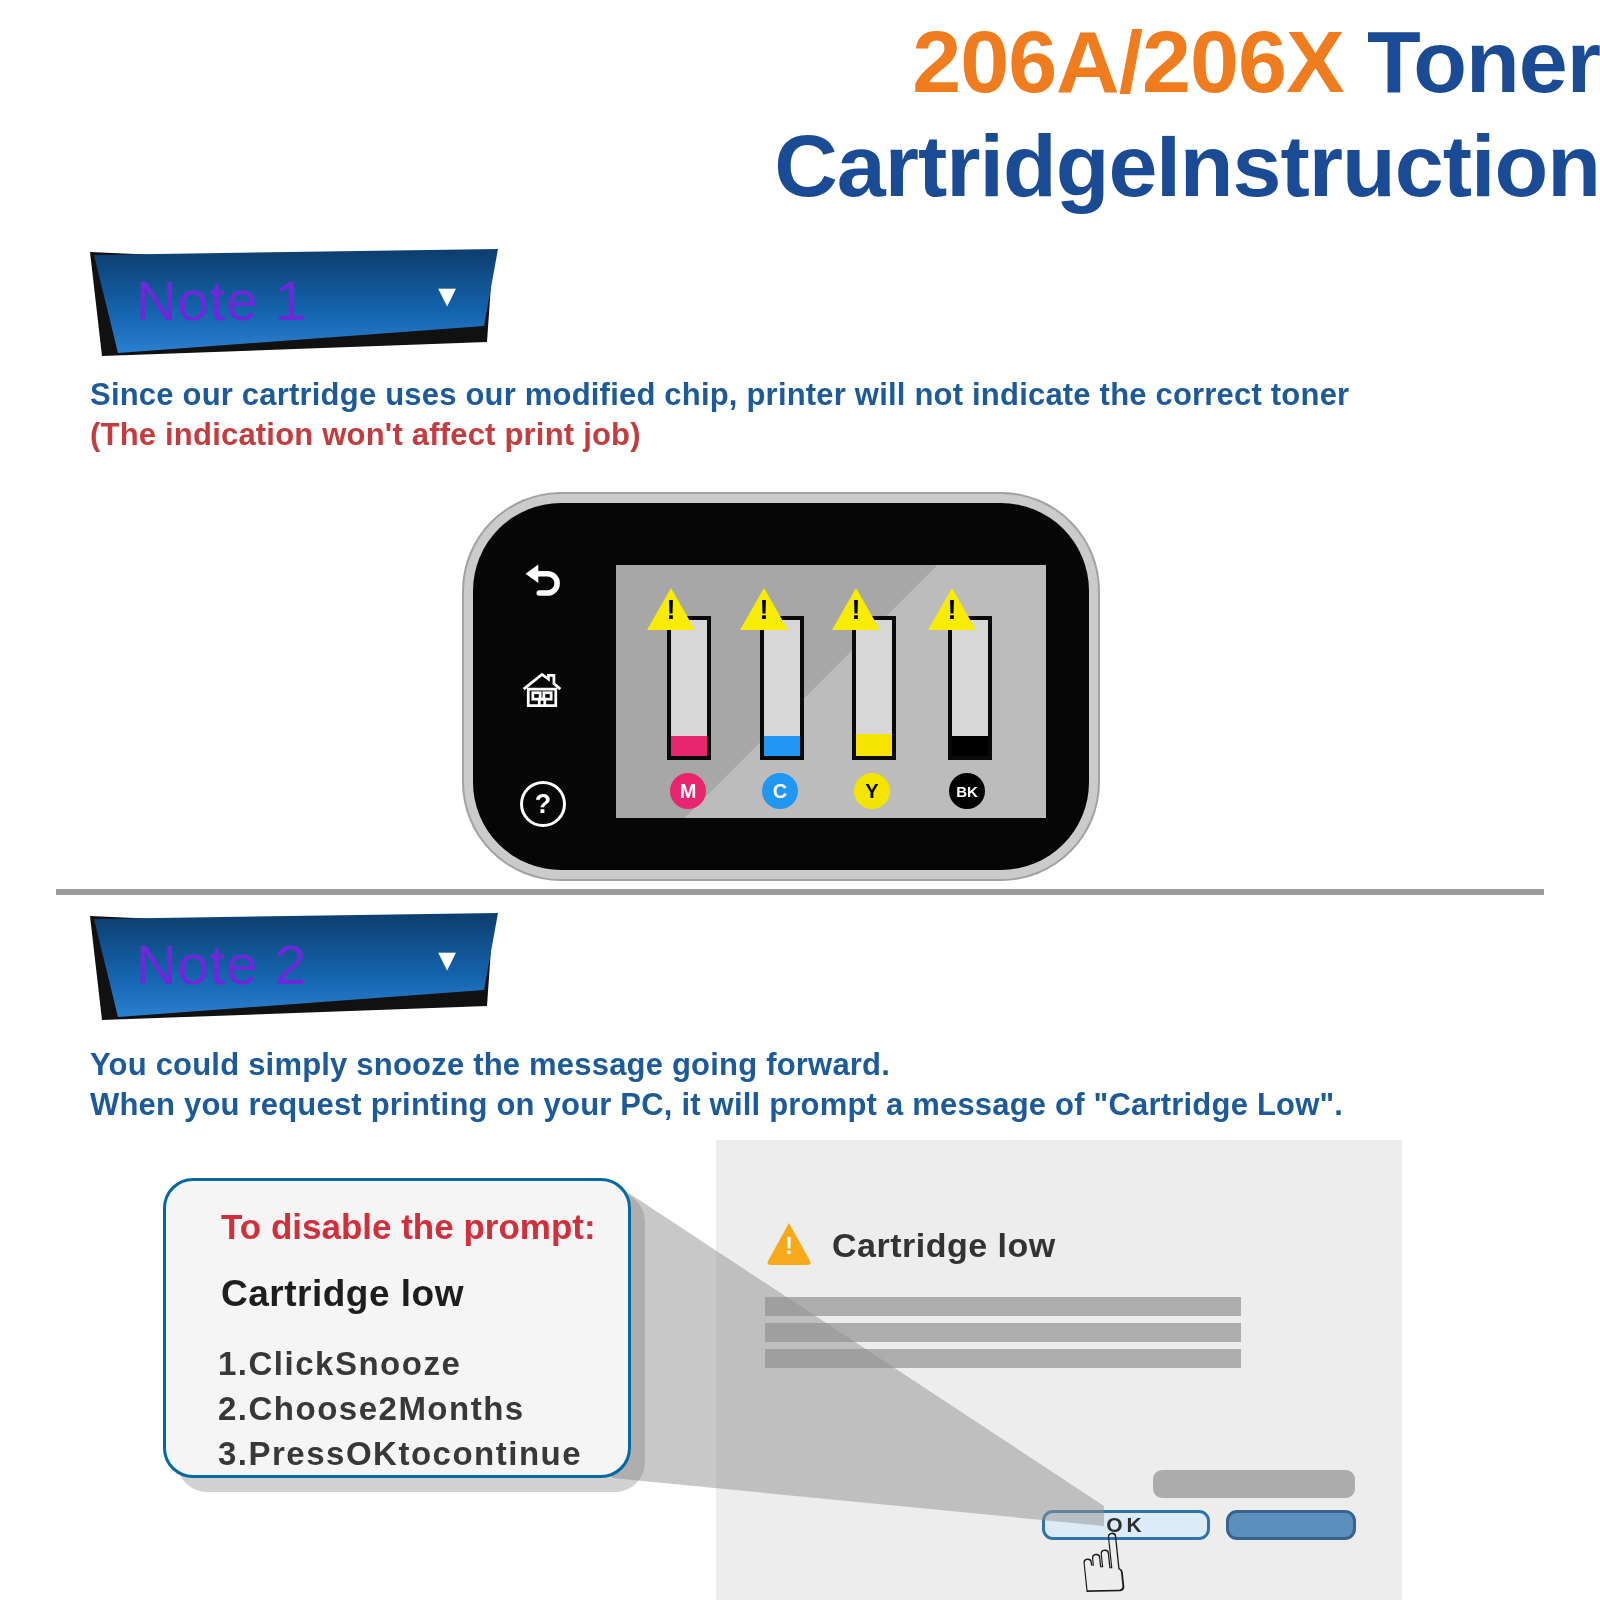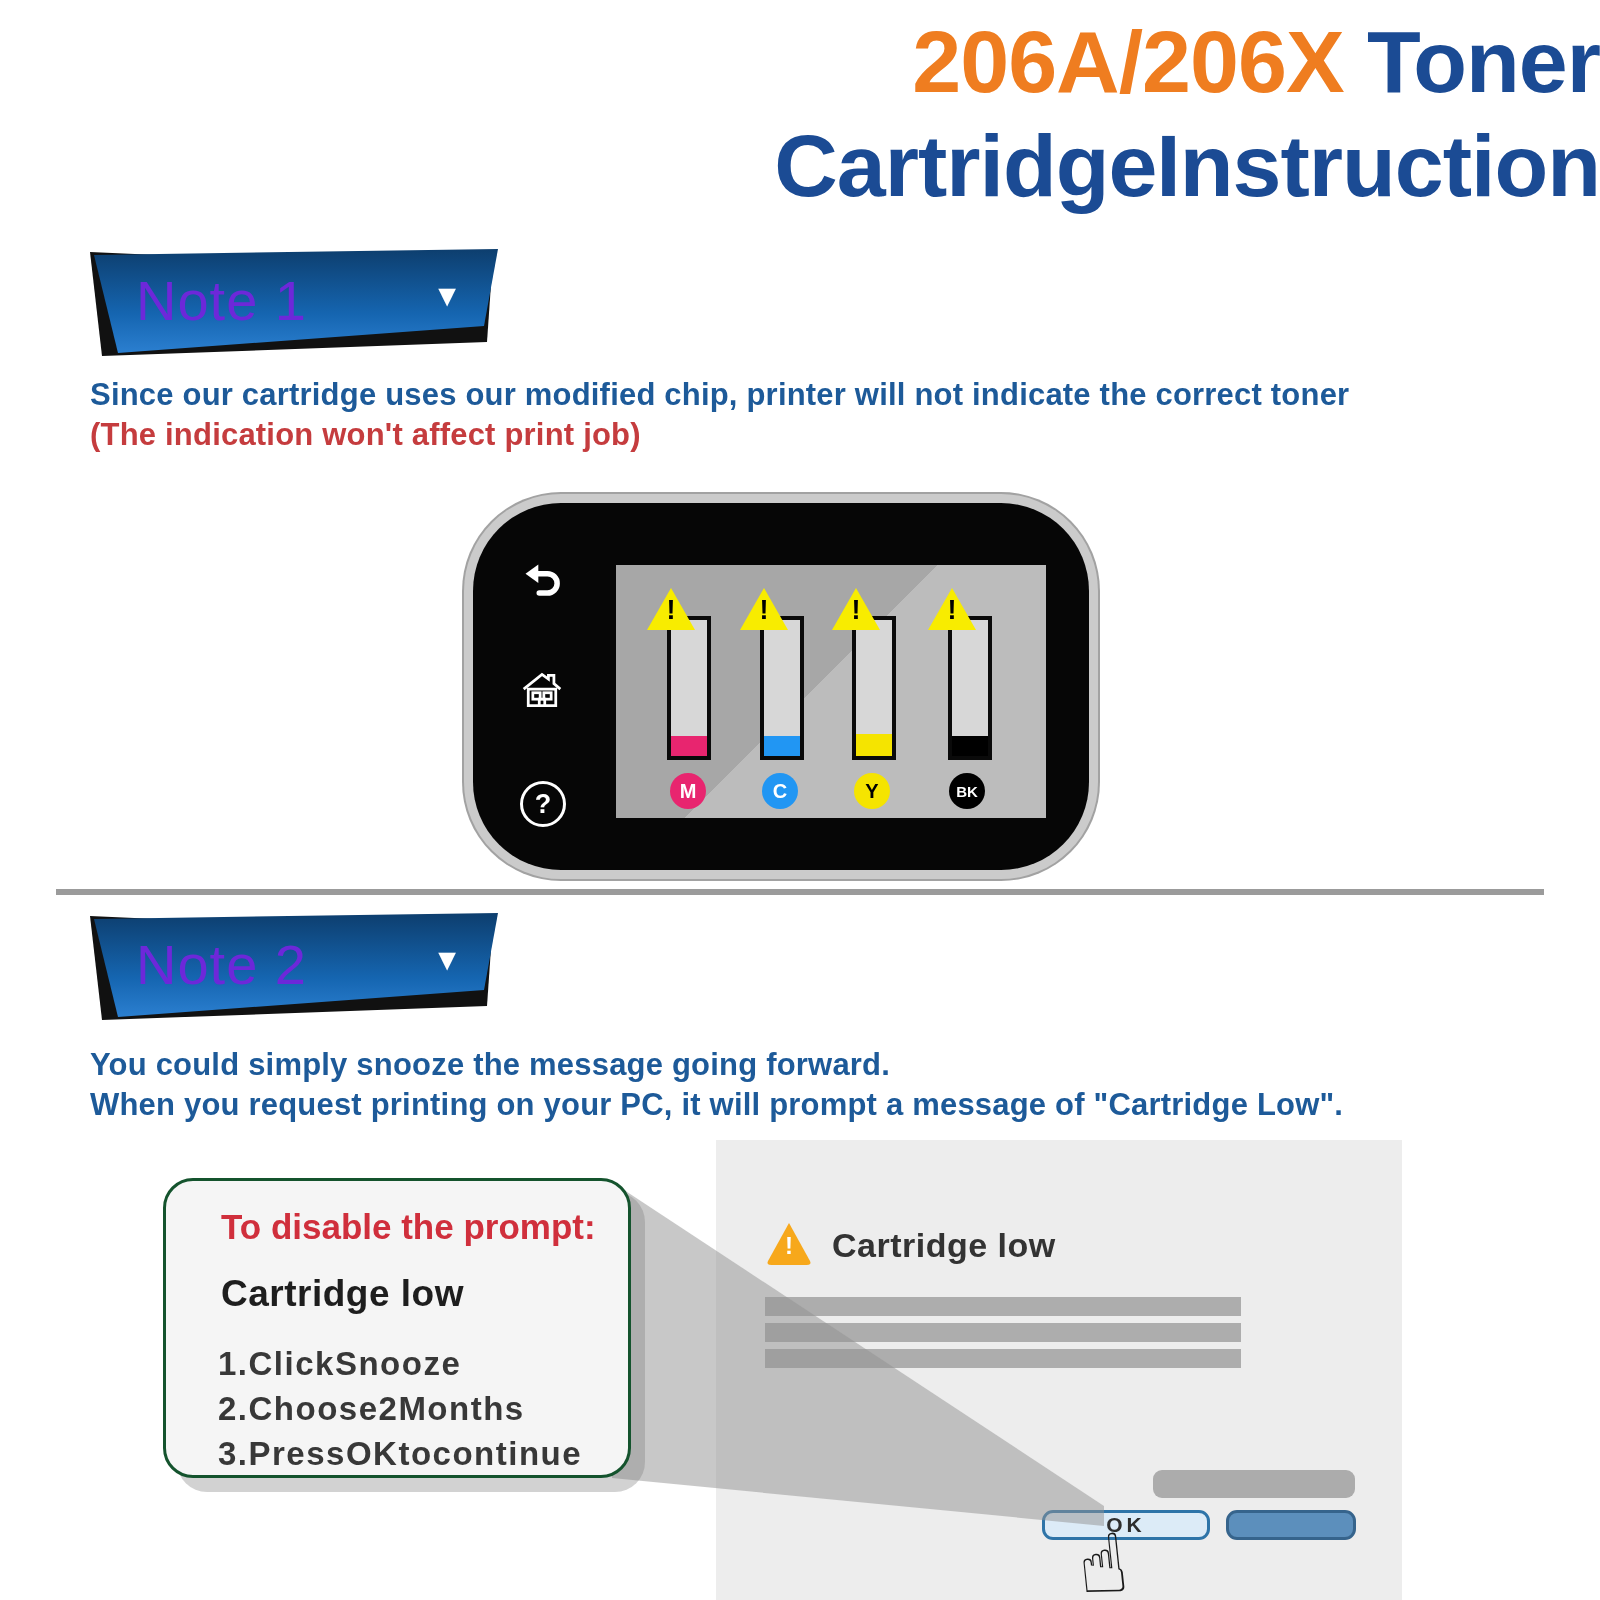--- a/index.html
+++ b/index.html
@@ -100,21 +100,21 @@
     font-size:21px;font-weight:bold;color:#2e2e2e;letter-spacing:4px;text-align:right;
   }
   .sec-btn{
     position:absolute;left:510px;top:370px;width:130px;height:30px;box-sizing:border-box;
     background:#5C8FBC;border:3px solid #36648C;border-radius:11px;
   }
   
   .beam{position:absolute;inset:0;z-index:2;pointer-events:none;}
   .bubble{
     position:absolute;left:163px;top:1178px;width:468px;height:300px;box-sizing:border-box;
-    background:#F5F5F5;border:3px solid #14532d;border-radius:30px;
+    background:#F5F5F5;border:3px solid #0369a1;border-radius:30px;
     box-shadow:14px 14px 0 rgba(125,125,125,0.35);z-index:3;
   }
   .bubble-title{position:absolute;left:55px;top:26px;color:#D02F3C;font-size:35px;font-weight:bold;}
   .bubble-heading{position:absolute;left:55px;top:92px;color:#1e1e1e;font-size:37px;font-weight:bold;letter-spacing:0.5px;}
   .bubble-steps{position:absolute;left:52px;top:160px;color:#383838;font-size:33px;font-weight:bold;line-height:45px;letter-spacing:1.5px;}
   .hand{
     position:absolute;left:1078px;top:1524px;z-index:4;color:#1a1a1a;
     font-family:"DejaVu Sans",sans-serif;font-size:82px;line-height:82px;
     transform:rotate(-6deg);
   }

